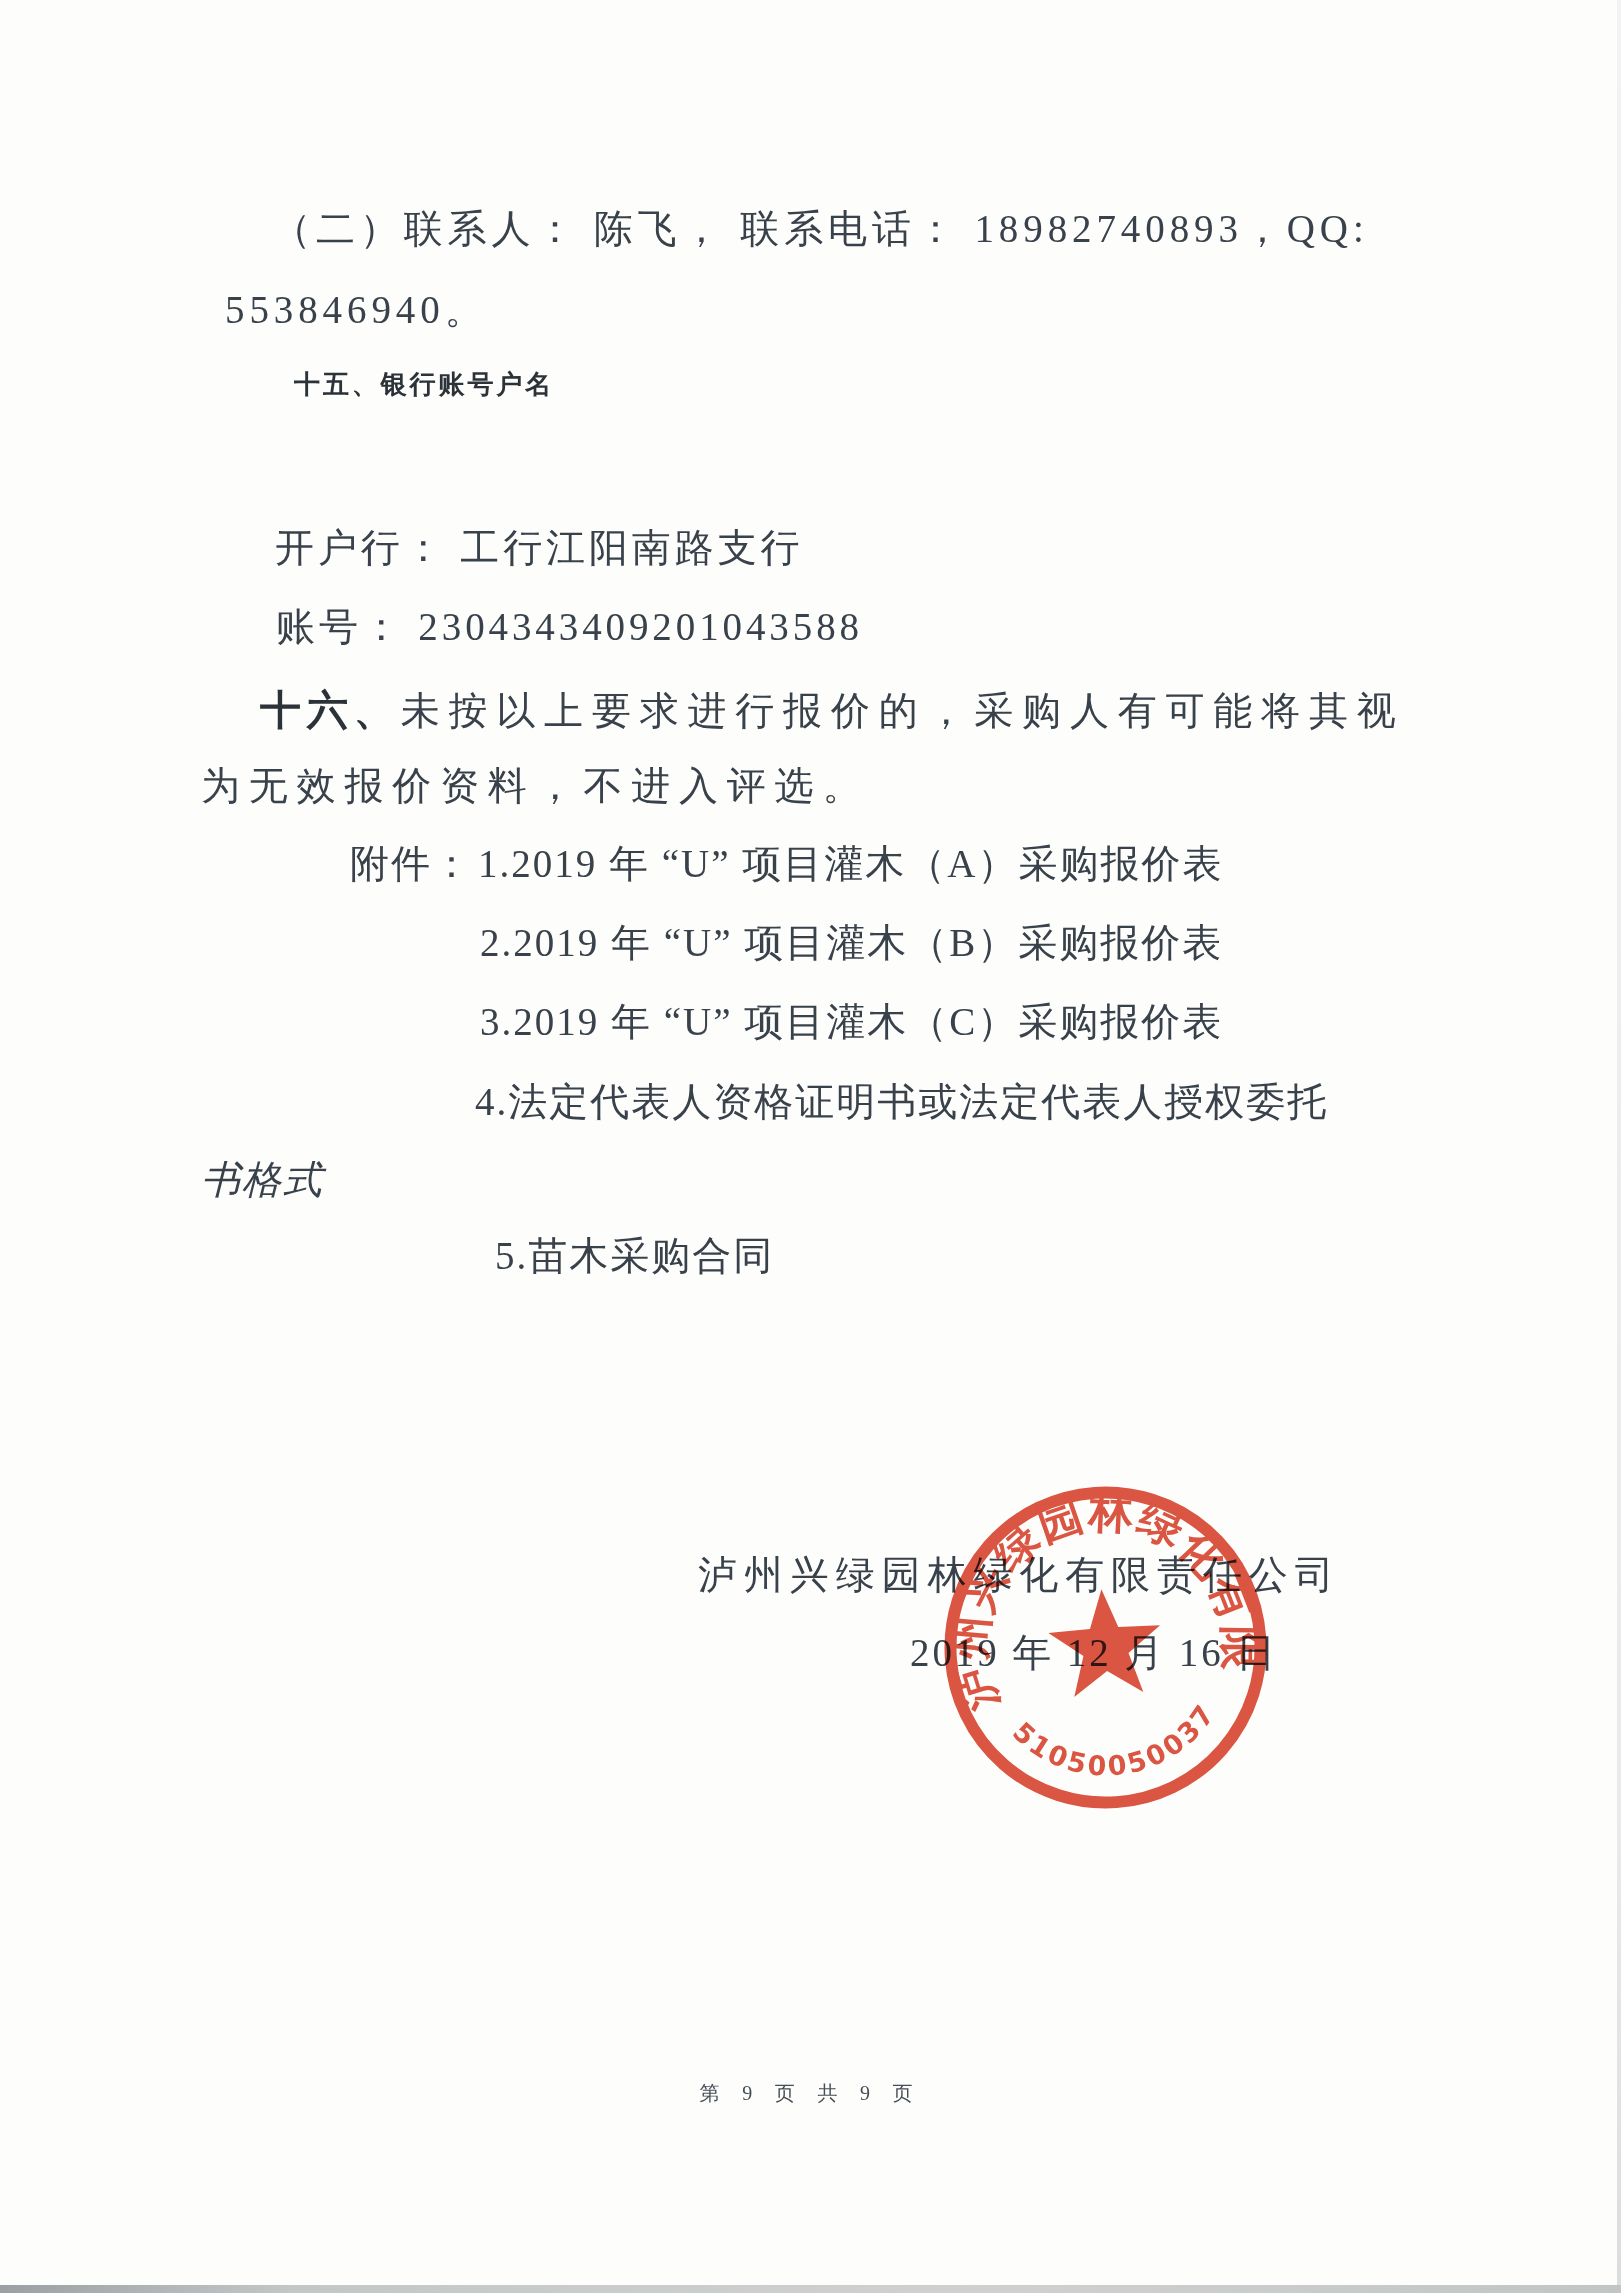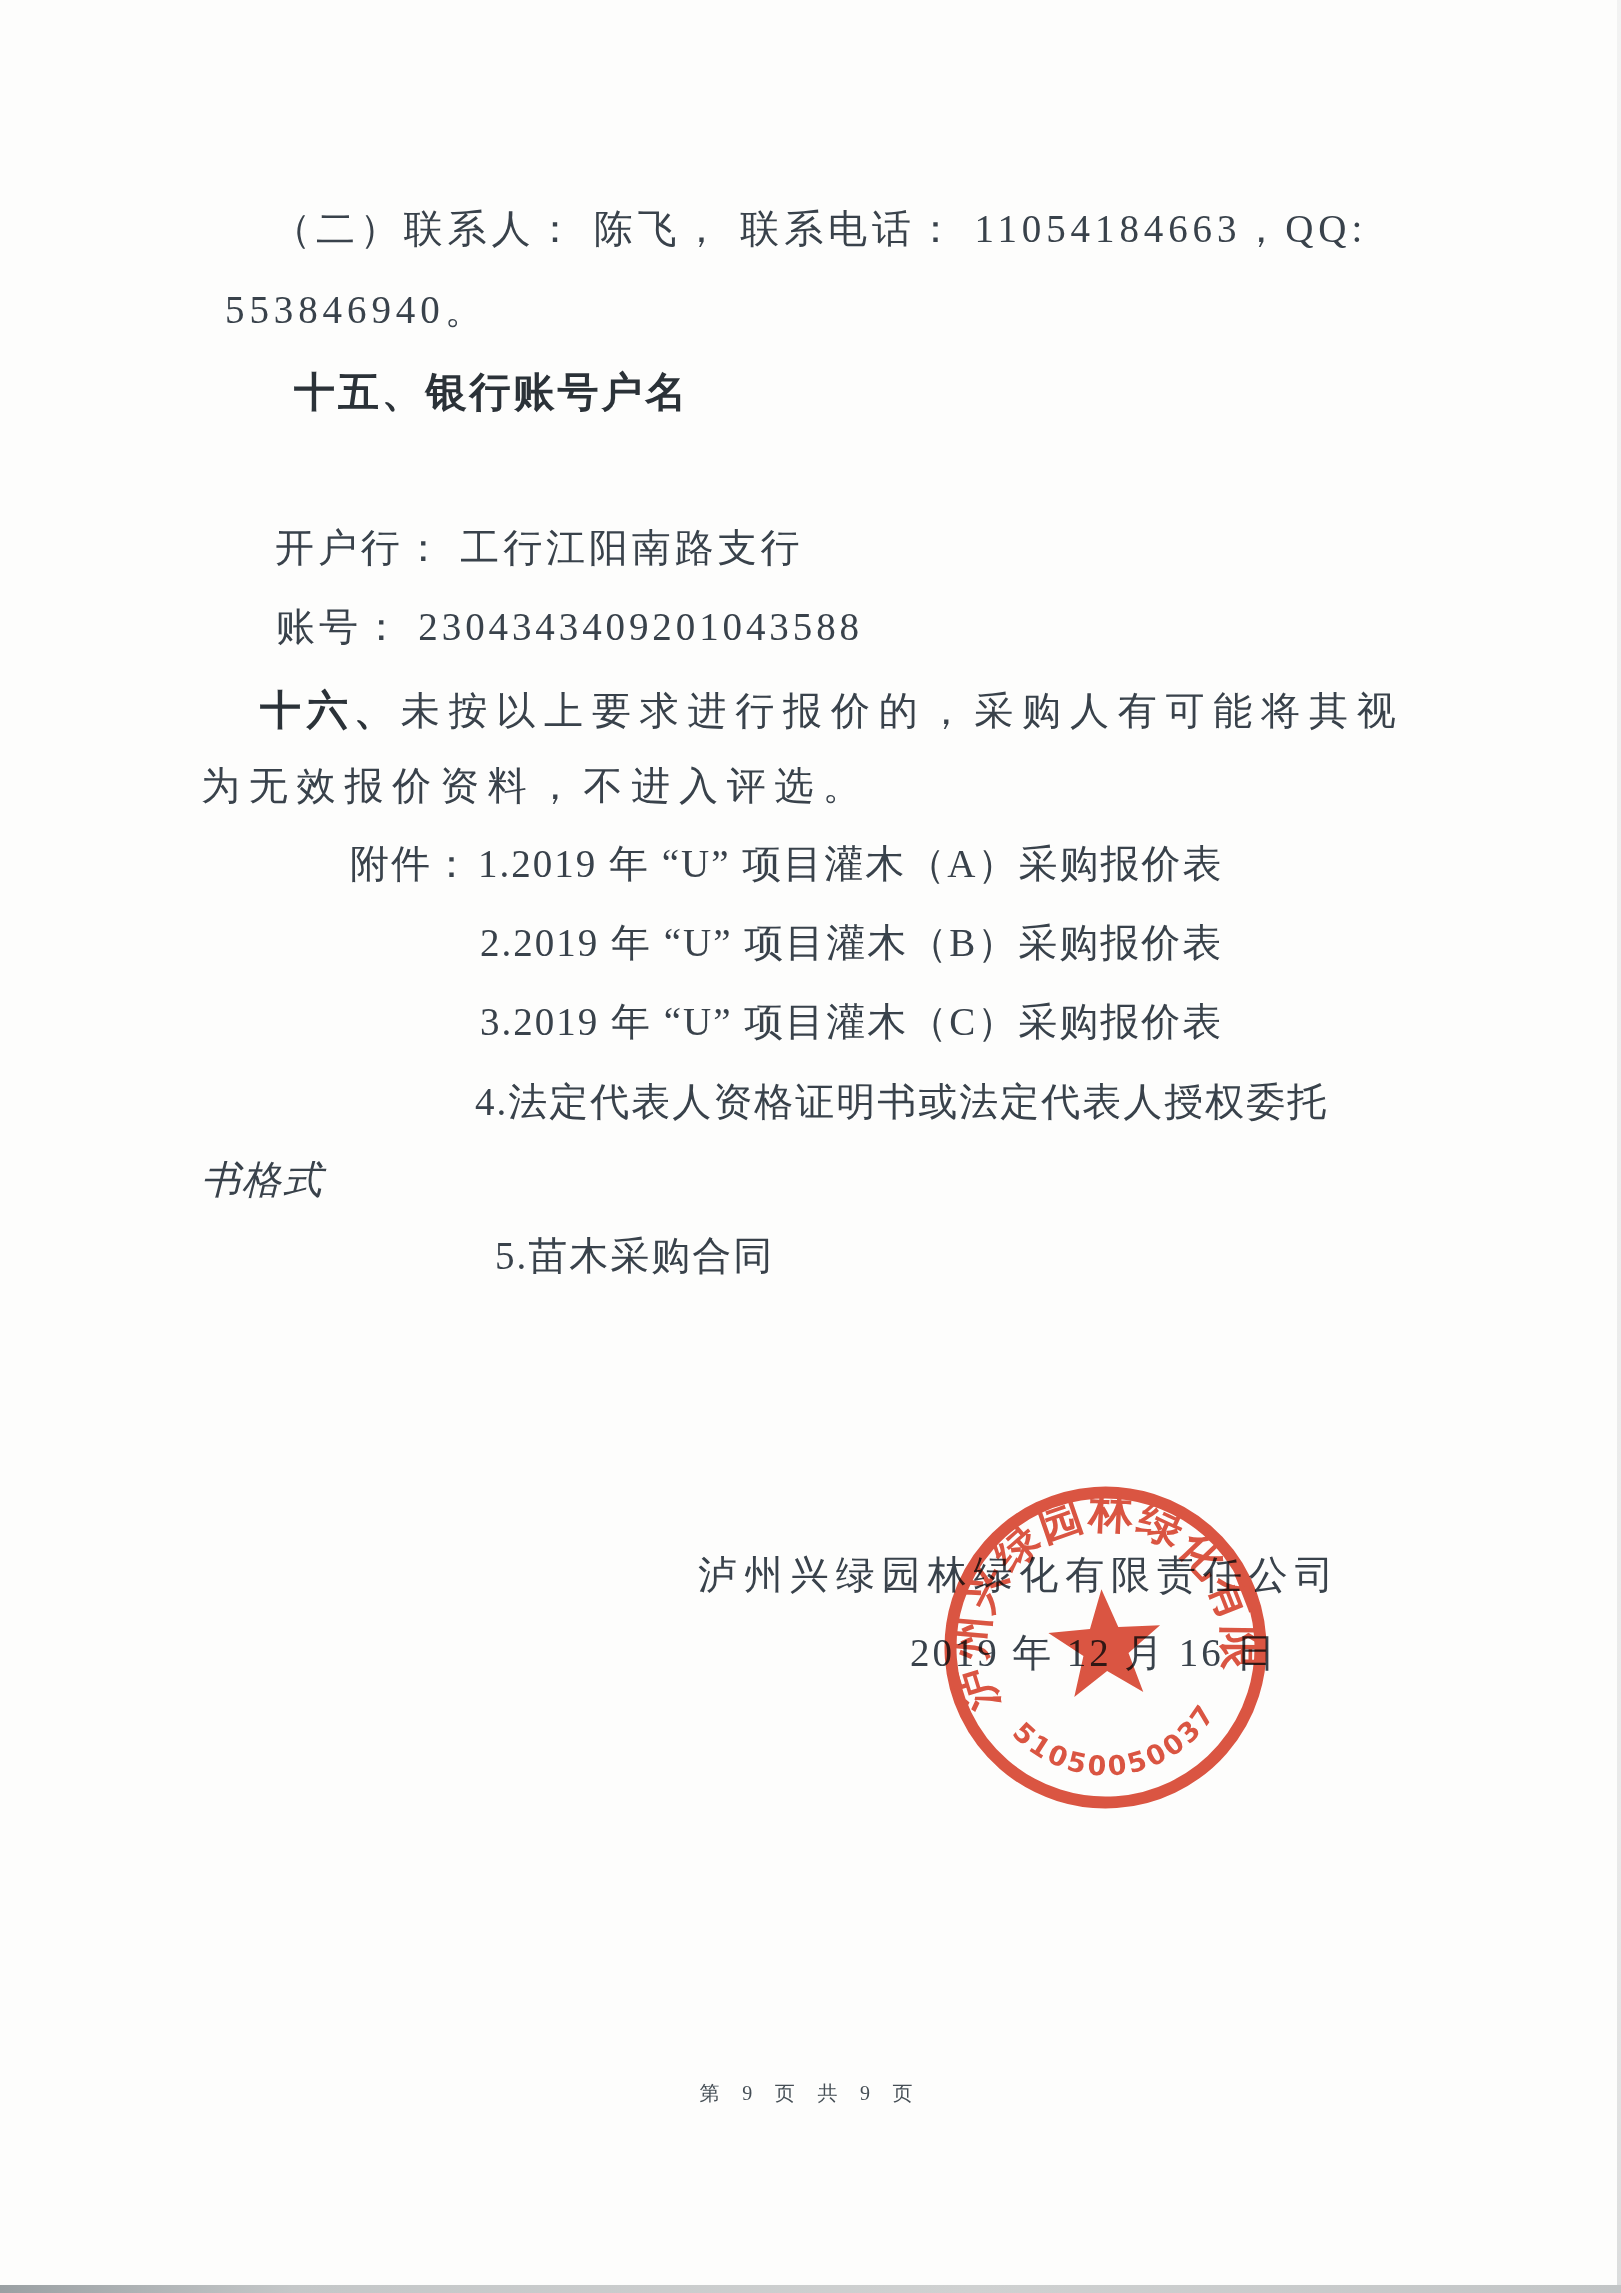--- a/index.html
+++ b/index.html
@@ -17,21 +17,21 @@
     white-space:nowrap;
     font-size:39px;
     letter-spacing:3.9px;
     line-height:1.1;
   }
   .hei{
     font-family:"Liberation Sans", sans-serif;
     font-weight:bold;
     color:#2b3238;
   }
-  .h15{font-size:41px;letter-spacing:2.9px;}
+  .h15{font-size:26px;letter-spacing:2.9px;}
   .s16-label{font-size:41px;letter-spacing:5.9px;vertical-align:baseline;}
   .s16-text{font-size:39px;letter-spacing:8.8px;}
   .contact{letter-spacing:4.9px;}
   .attach{letter-spacing:2px;}
   .attach-label{margin-right:5px;}
   .signature{letter-spacing:6.9px;}
   .date-line{letter-spacing:2.9px;}
   .footer{
     position:absolute;
     left:0;right:0;
@@ -60,21 +60,21 @@
     right:0;top:0;width:3.9px;height:100%;
     background:linear-gradient(to bottom,#e9eaea,#d8dada 80%,#bfc2c3);
     opacity:.55;
   }
 </style>
 </head>
 <body>
 
 <div class="page">
 
-  <div class="line contact" style="left:272px;top:208px;">（二）联系人： 陈飞， 联系电话： 11054184663，QQ:</div>
+  <div class="line contact" style="left:272px;top:208px;">（二）联系人： 陈飞， 联系电话： 18982740893，QQ:</div>
 
   <div class="line contact" style="left:201px;top:289px;margin-left:24px;">553846940。</div>
 
   <div class="line hei h15" style="left:294px;top:370px;">十五、银行账号户名</div>
 
 
   <div class="line" style="left:275px;top:527px;">开户行： 工行江阳南路支行</div>
 
   <div class="line" style="left:276px;top:606px;">账号： 2304343409201043588</div>
 

